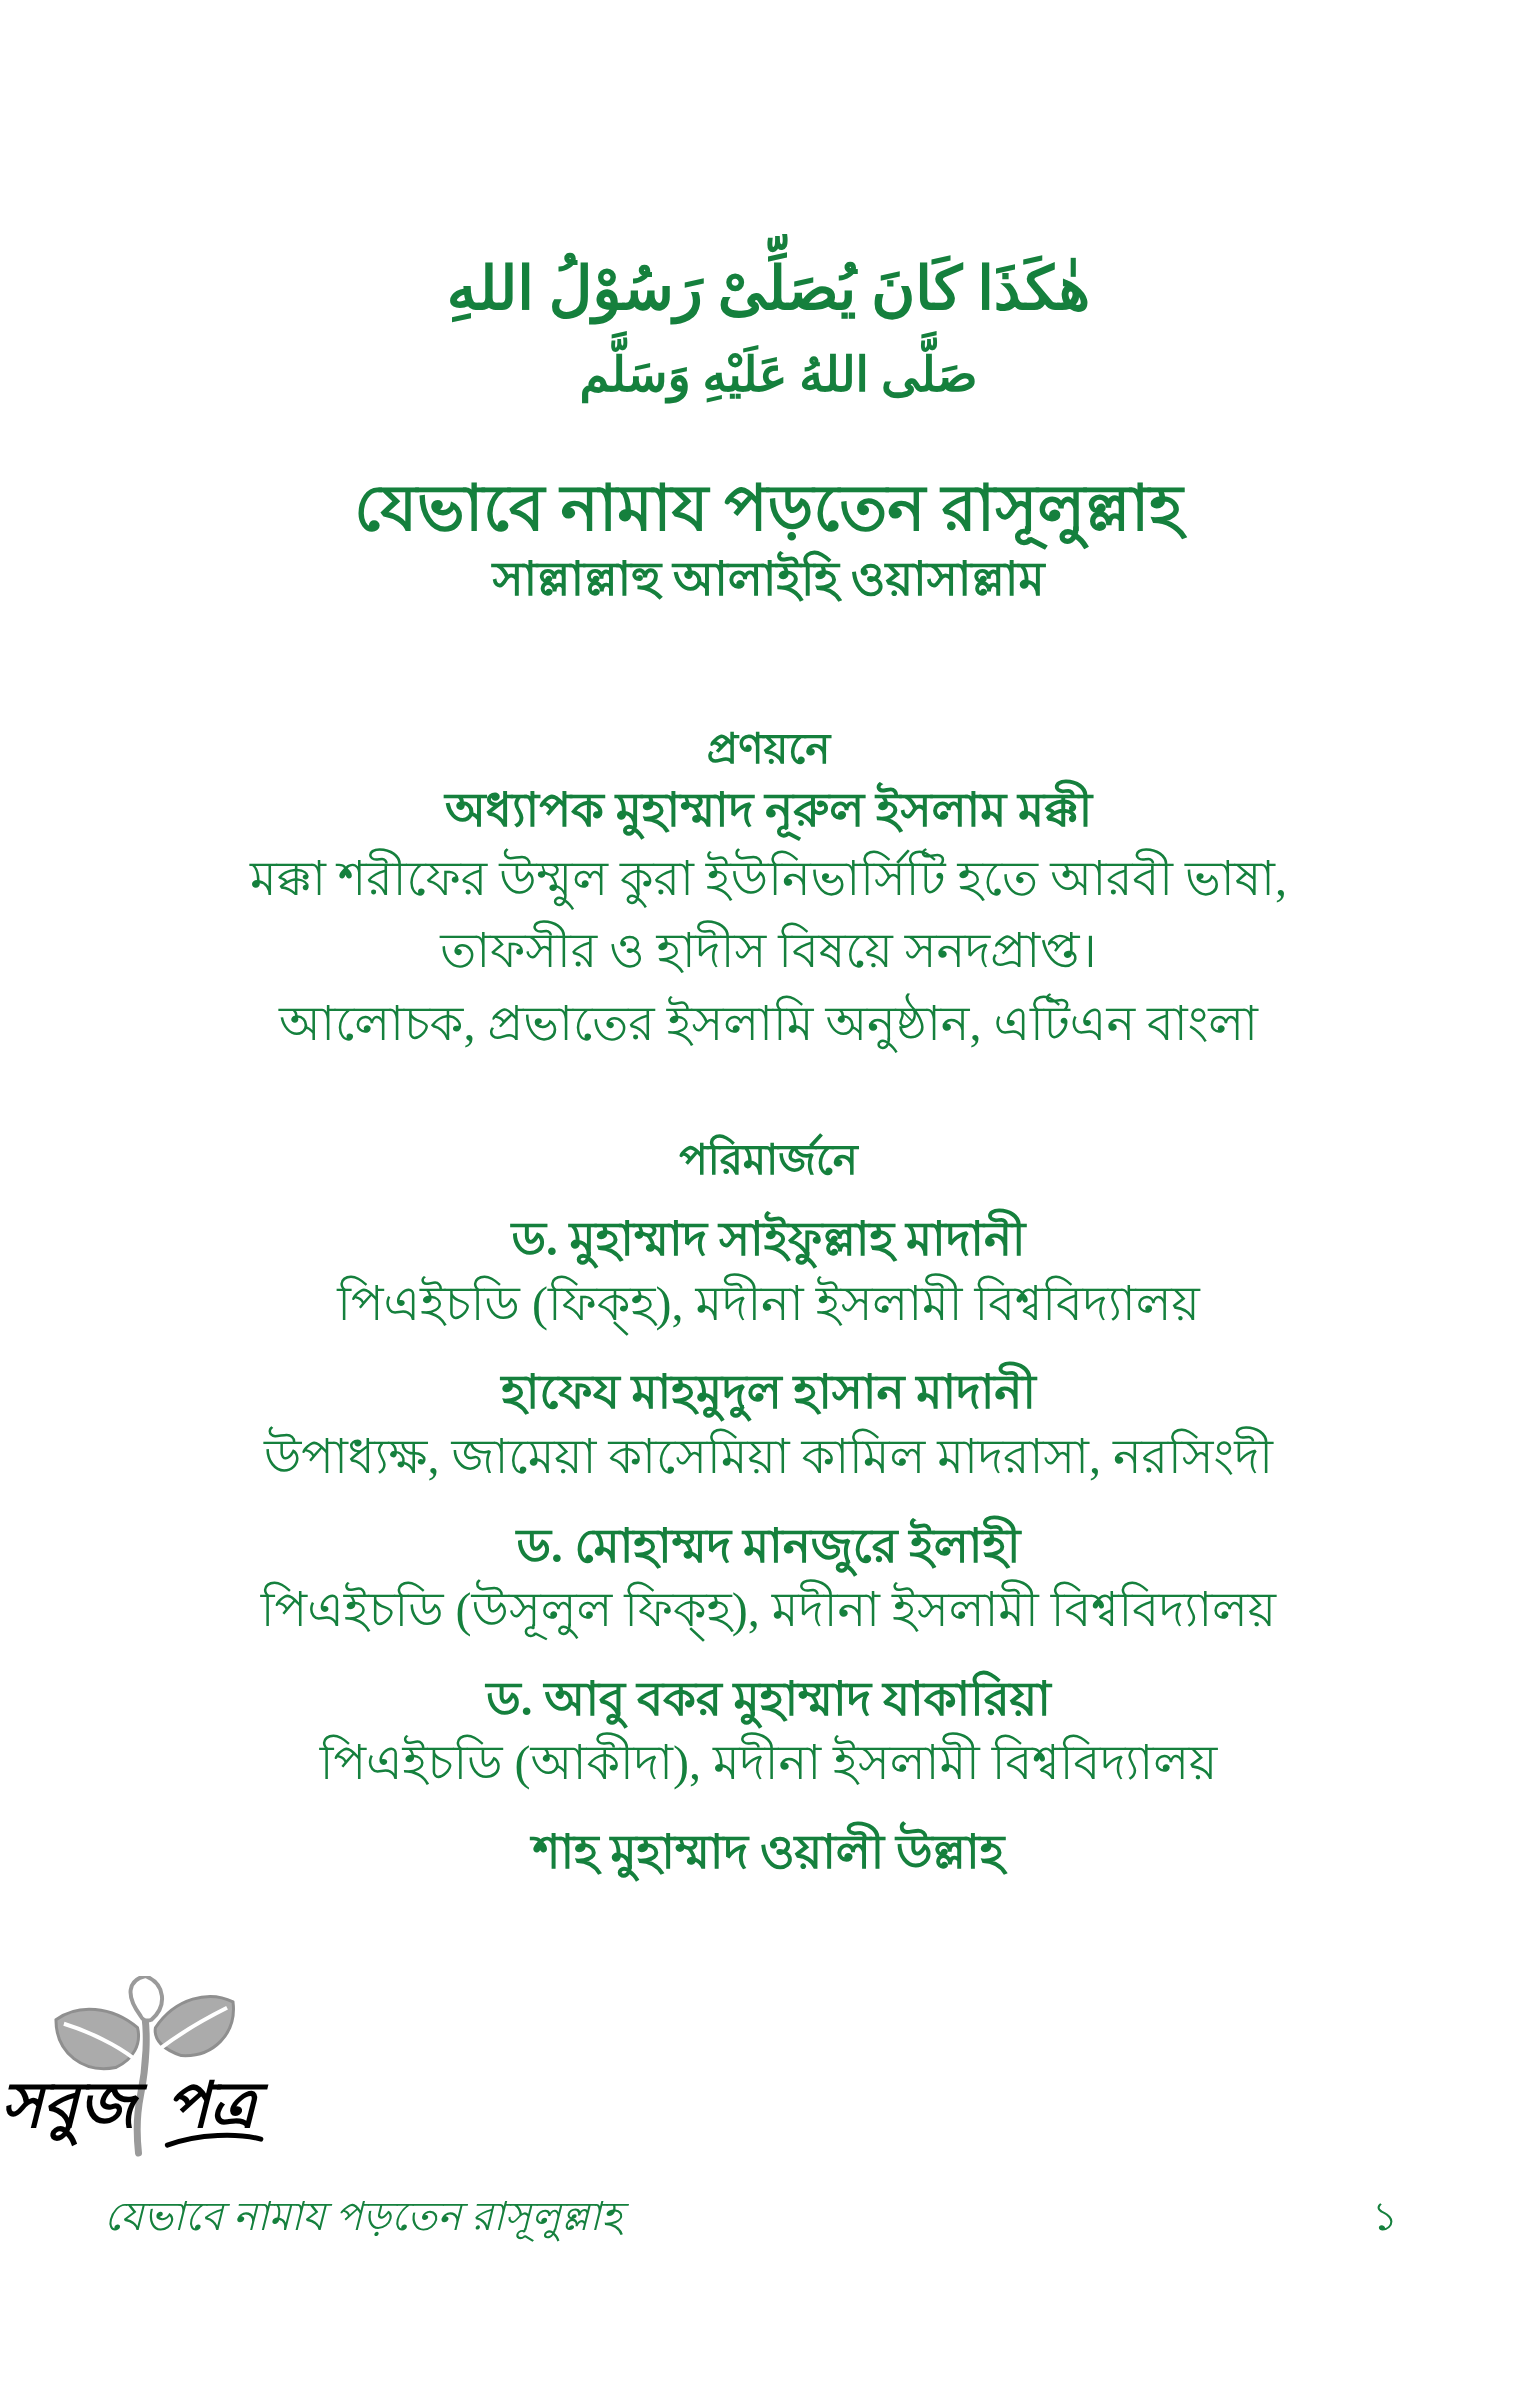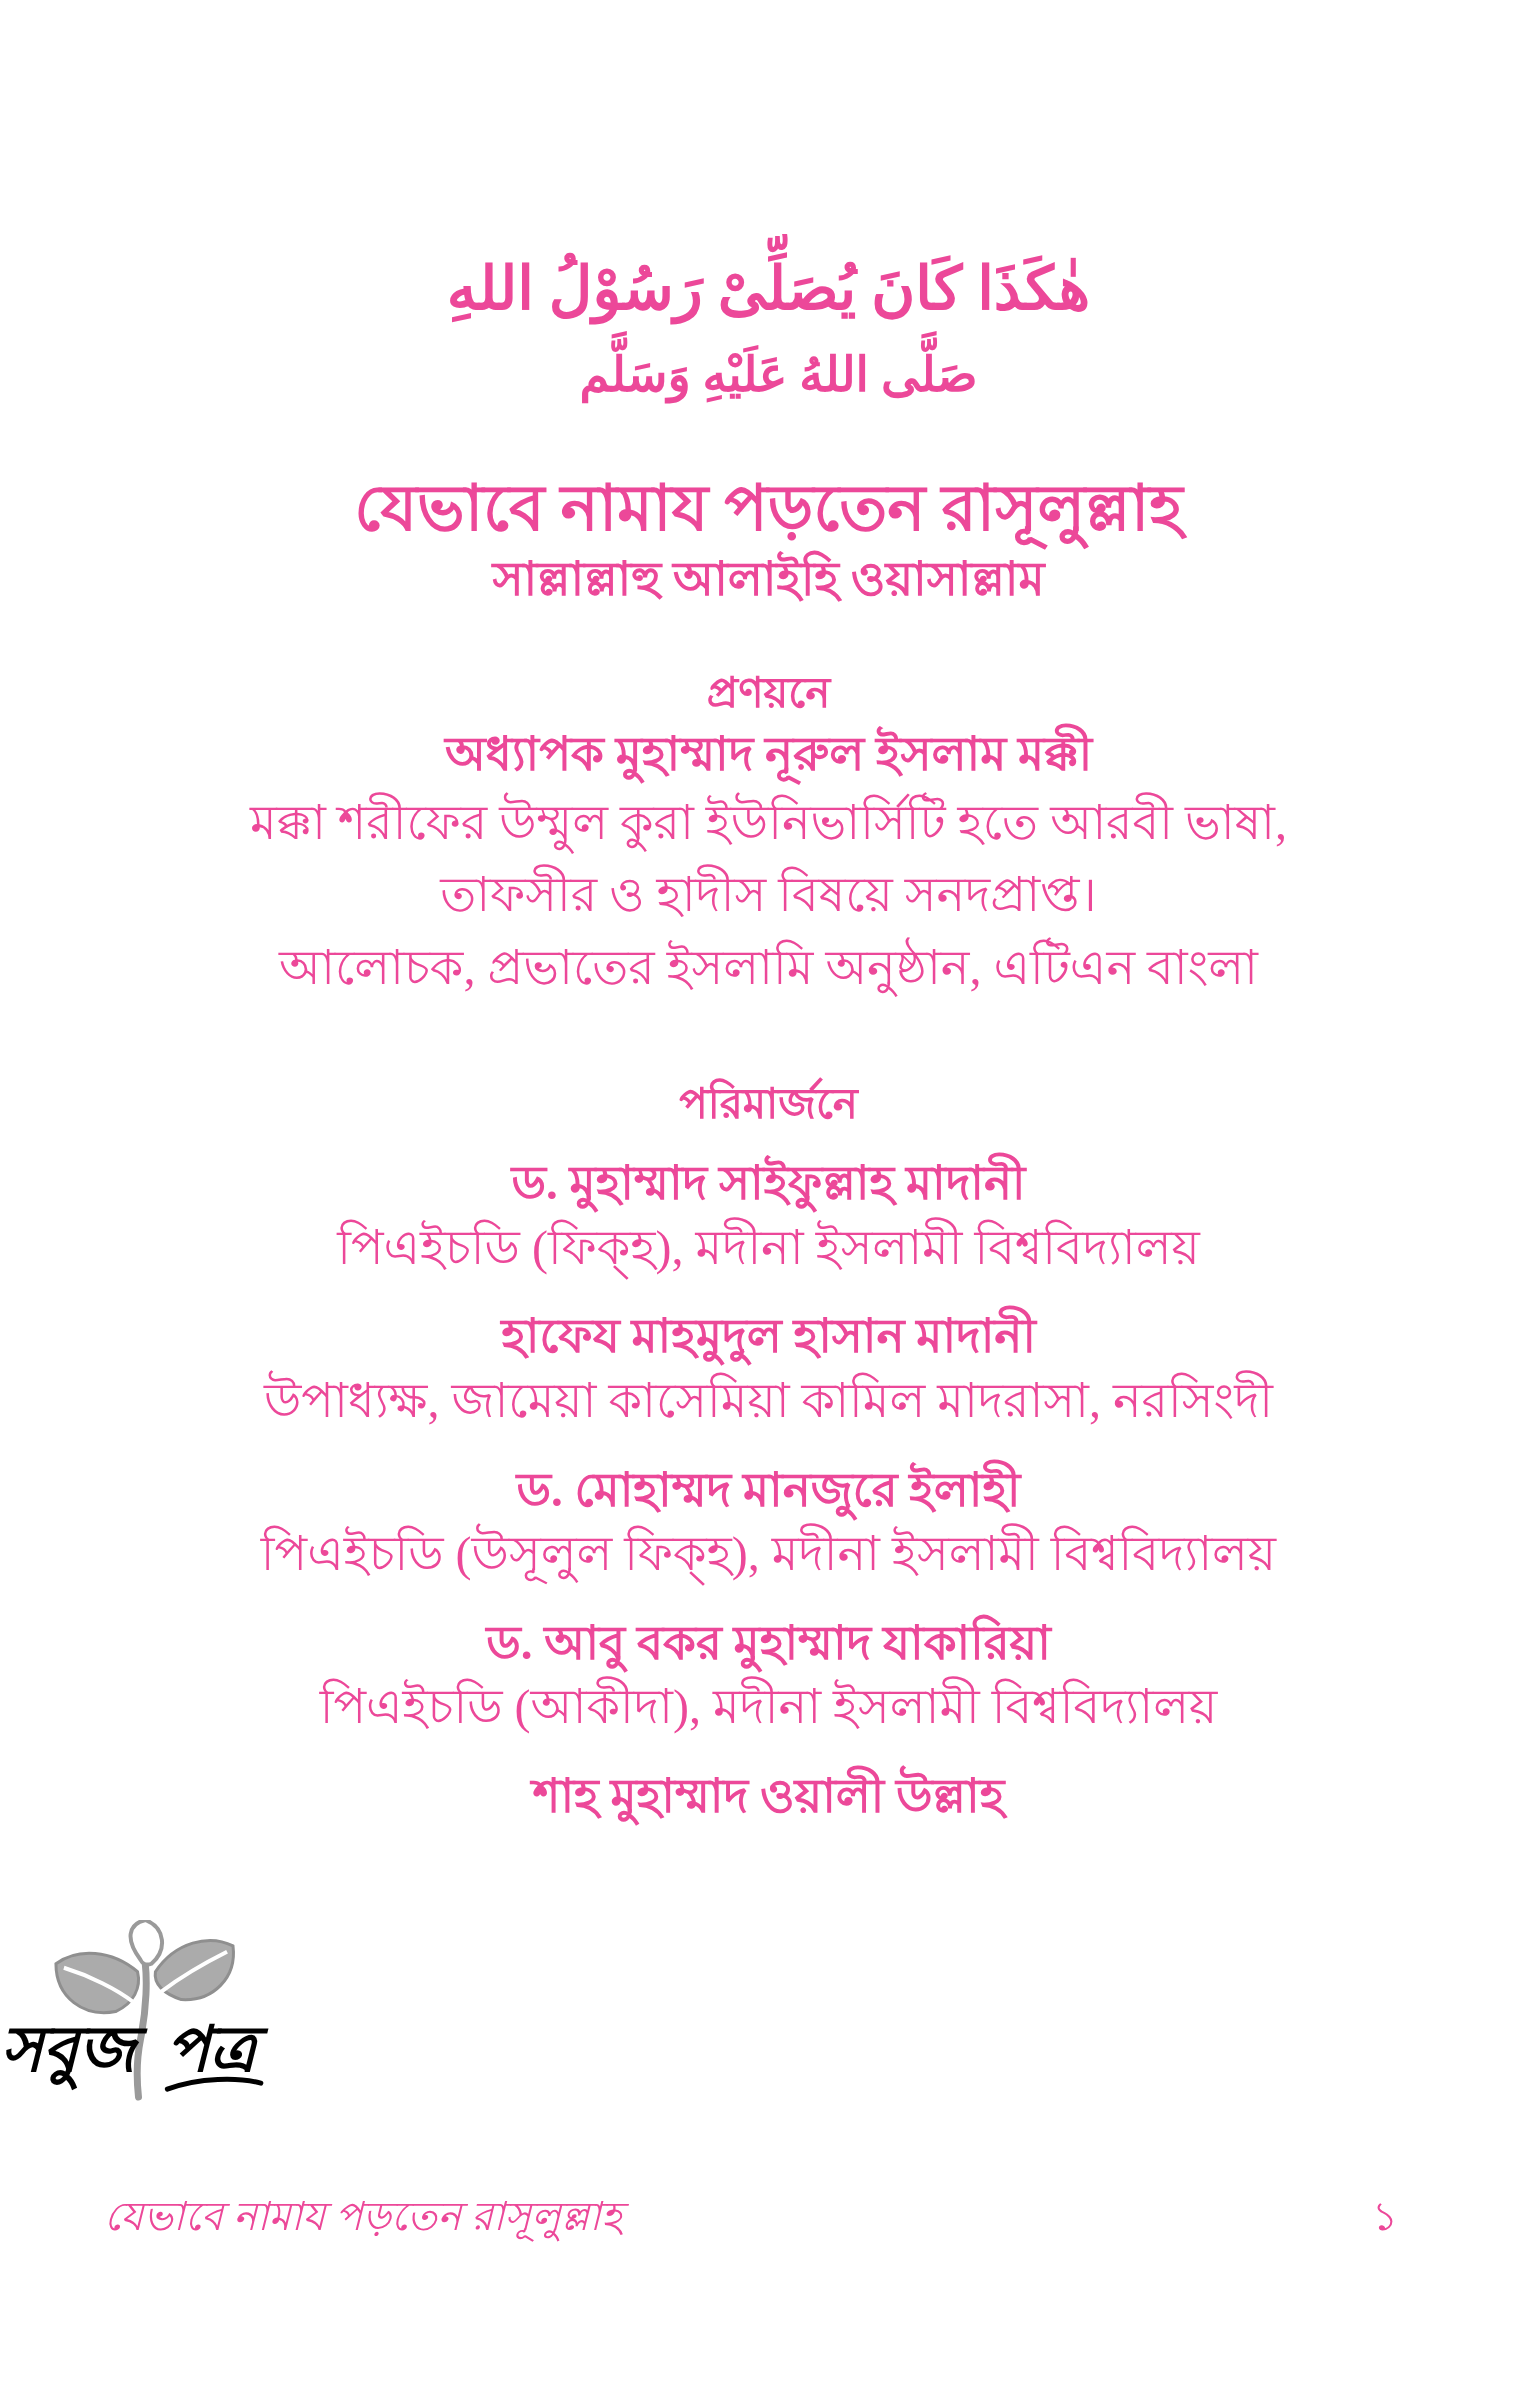--- a/index.html
+++ b/index.html
@@ -6,21 +6,21 @@
     margin: 0;
     padding: 0;
     background: #e8e8e8;
   }
   .page {
     position: relative;
     width: 1537px;
     height: 2403px;
     margin: 0 auto;
     background: #ffffff;
-    color: #ec4899;
+    color: #15803d;
     font-family: "Liberation Serif", "DejaVu Serif", serif;
     overflow: hidden;
   }
   .center-col {
     width: 100%;
     text-align: center;
   }
   
   .arabic-block {
     padding-top: 249px;
@@ -52,21 +52,21 @@
     line-height: 1.15;
     font-weight: 700;
     text-align: center;
   }
   
   .section-heading {
     font-size: 42px;
     font-weight: 700;
     line-height: 1.1;
   }
-  .author-section { margin-top: 64px; }
+  .author-section { margin-top: 120px; }
   .person-name {
     font-size: 47px;
     font-weight: 700;
     line-height: 1.2;
     margin-top: 10px;
   }
   .person-desc {
     font-size: 48px;
     font-weight: 400;
     line-height: 1.35;

